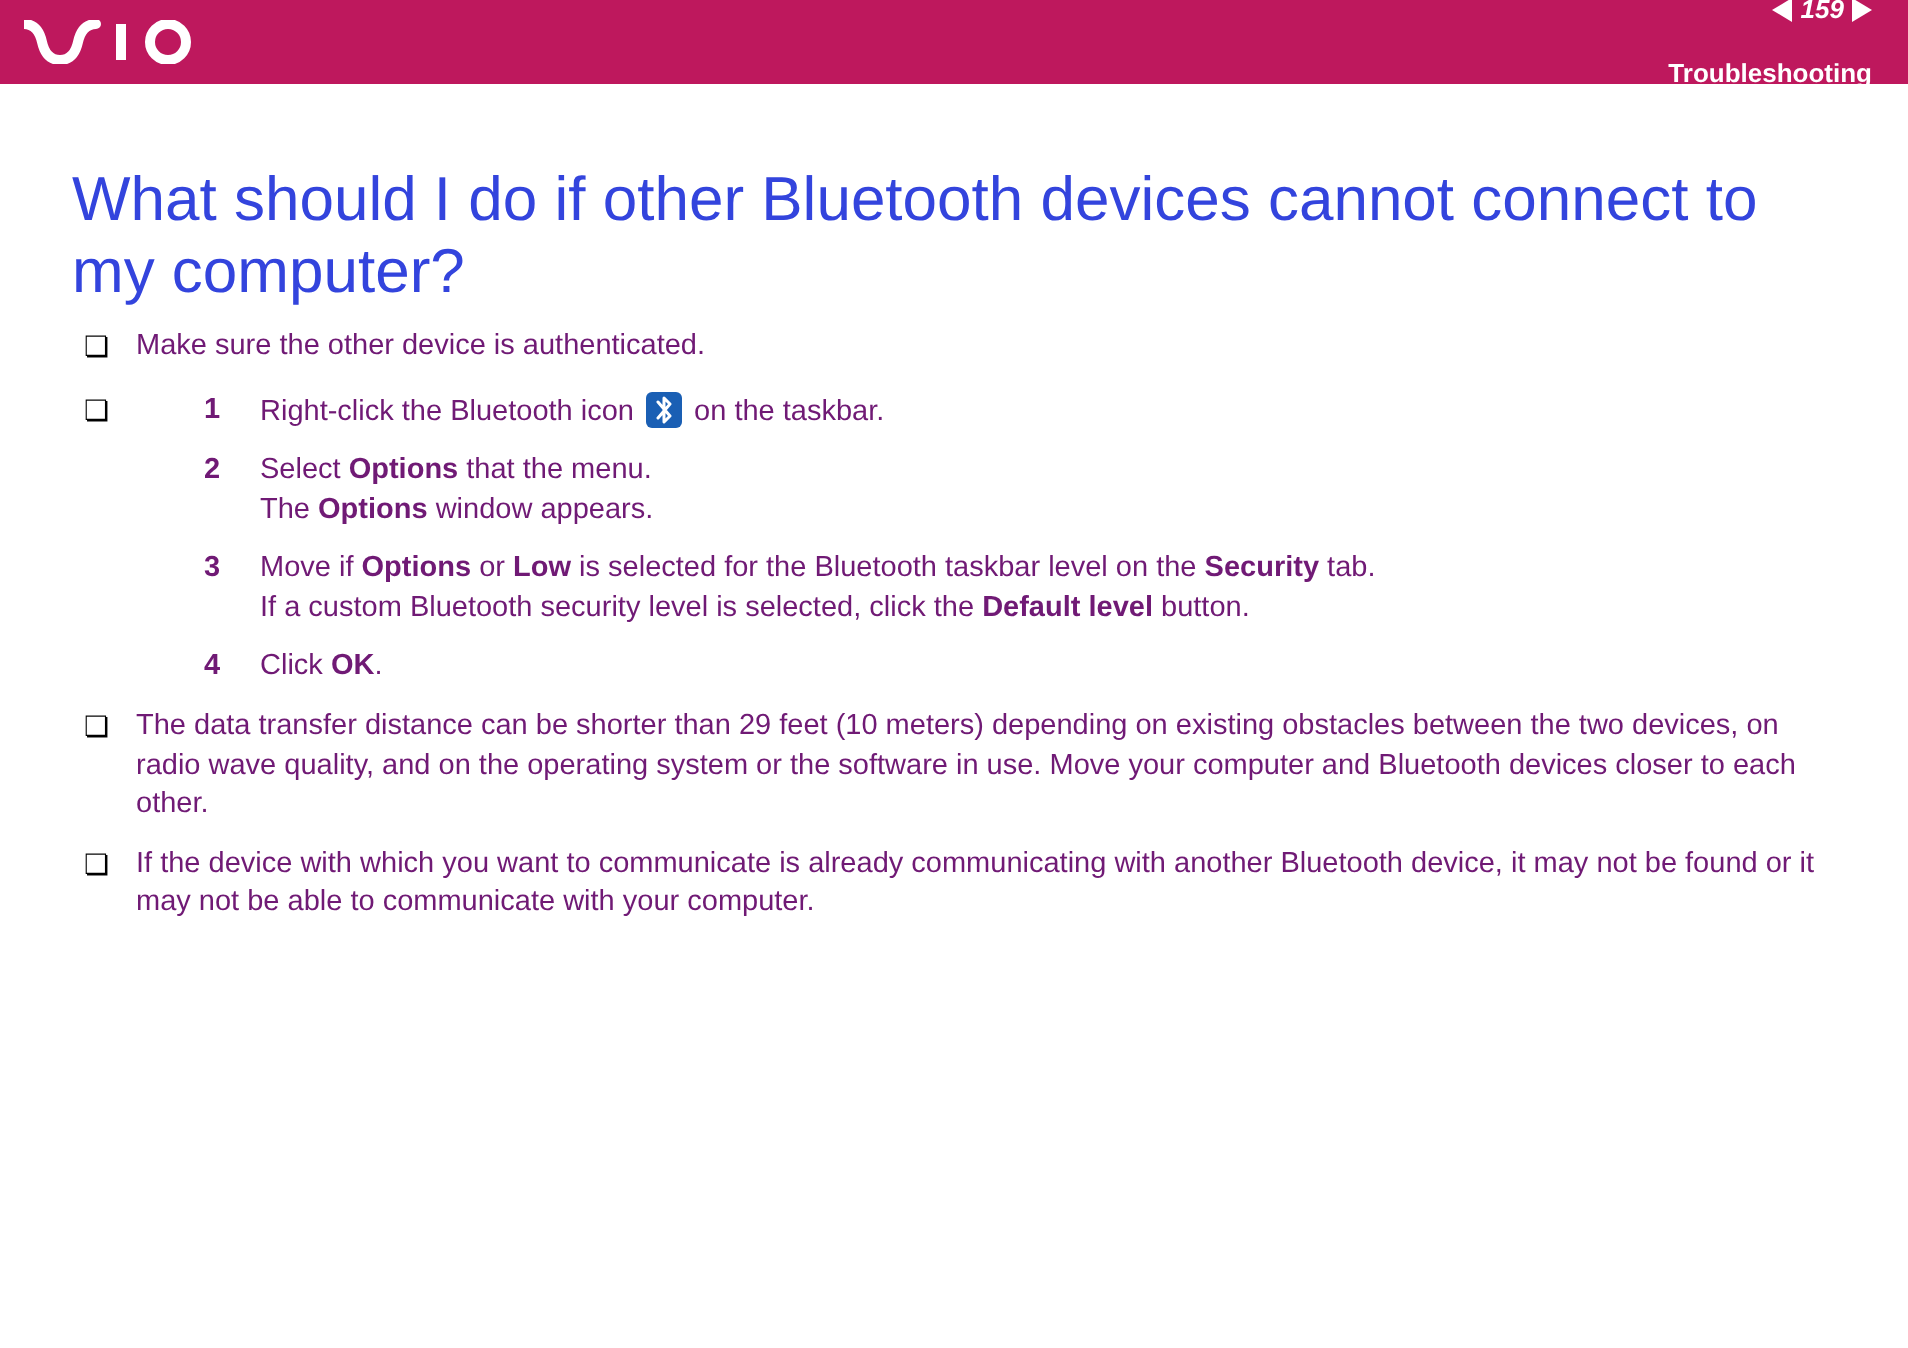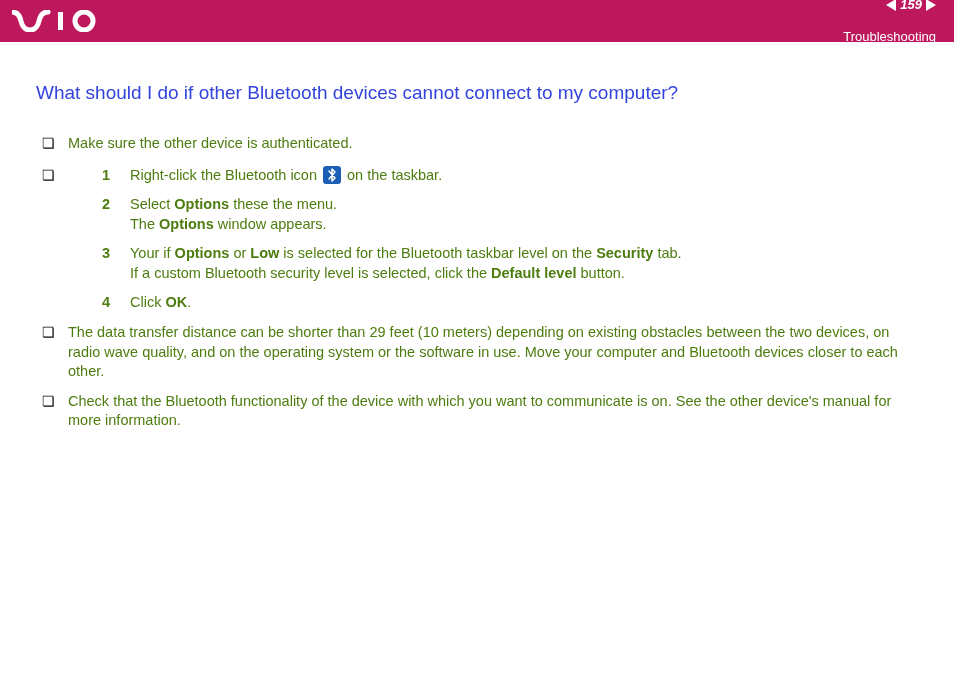--- a/index.html
+++ b/index.html
@@ -41,44 +41,44 @@
     font-size: 13px;
   }
   .arrow-left, .arrow-right {
     width: 0; height: 0;
     border-top: 6px solid transparent;
     border-bottom: 6px solid transparent;
   }
   .arrow-left { border-right: 10px solid #fff; }
   .arrow-right { border-left: 10px solid #fff; }
   .section-label {
-    font-weight: normal;
+    font-weight: bold;
     font-size: 13px;
     margin-top: 18px;
   }
   .content {
     padding: 40px 36px 0 36px;
   }
   h1 {
     color: #3344dd;
     font-weight: normal;
-    font-size: 19px;
-    margin-bottom: 30px;
+    font-size: 31px;
+    margin-bottom: 10px;
   }
   ul.bullets {
     list-style: none;
     padding: 0;
   }
   ul.bullets > li {
     position: relative;
     padding-left: 32px;
     font-size: 14.5px;
     line-height: 1.35;
     margin-bottom: 10px;
-    color: #4d7c0f;
+    color: #701a75;
   }
   ul.bullets > li::before {
     content: "❏";
     position: absolute;
     left: 6px;
     top: 0;
     font-size: 14px;
     color: #000;
   }
   ol.steps {
@@ -146,30 +146,30 @@
 
       <ol class="steps">
         <li>
           <span class="num">1</span>
           <span>Right-click the Bluetooth icon </span><span class="bt-icon"><svg width="12" height="14" viewBox="0 0 12 14">
                 <path d="M3 3 L9 10 L6 13 L6 1 L9 4 L3 11" stroke="#fff" stroke-width="1.5" fill="none" stroke-linejoin="round" stroke-linecap="round"></path>
               </svg></span><span> on the taskbar.</span>
         </li>
         <li>
           <span class="num">2</span>
-          <span>Select </span><b>Options</b><span> these the menu.</span><br>
+          <span>Select </span><b>Options</b><span> that the menu.</span><br>
           <span>The </span><b>Options</b><span> window appears.</span>
         </li>
         <li>
           <span class="num">3</span>
-          <span>Your if </span><b>Options</b><span> or </span><b>Low</b><span> is selected for the Bluetooth taskbar level on the </span><b>Security</b><span> tab.</span><br>
+          <span>Move if </span><b>Options</b><span> or </span><b>Low</b><span> is selected for the Bluetooth taskbar level on the </span><b>Security</b><span> tab.</span><br>
           <span>If a custom Bluetooth security level is selected, click the </span><b>Default level</b><span> button.</span>
         </li>
         <li>
           <span class="num">4</span>
           <span>Click </span><b>OK</b><span>.</span>
         </li>
       </ol>
     </li>
     <li>The data transfer distance can be shorter than 29 feet (10 meters) depending on existing obstacles between the two devices, on radio wave quality, and on the operating system or the software in use. Move your computer and Bluetooth devices closer to each other.</li>
-    <li>Check that the Bluetooth functionality of the device with which you want to communicate is on. See the other device's manual for more information.</li>
+    <li>If the device with which you want to communicate is already communicating with another Bluetooth device, it may not be found or it may not be able to communicate with your computer.</li>
   </ul>
 </div>
 
 </body></html>

